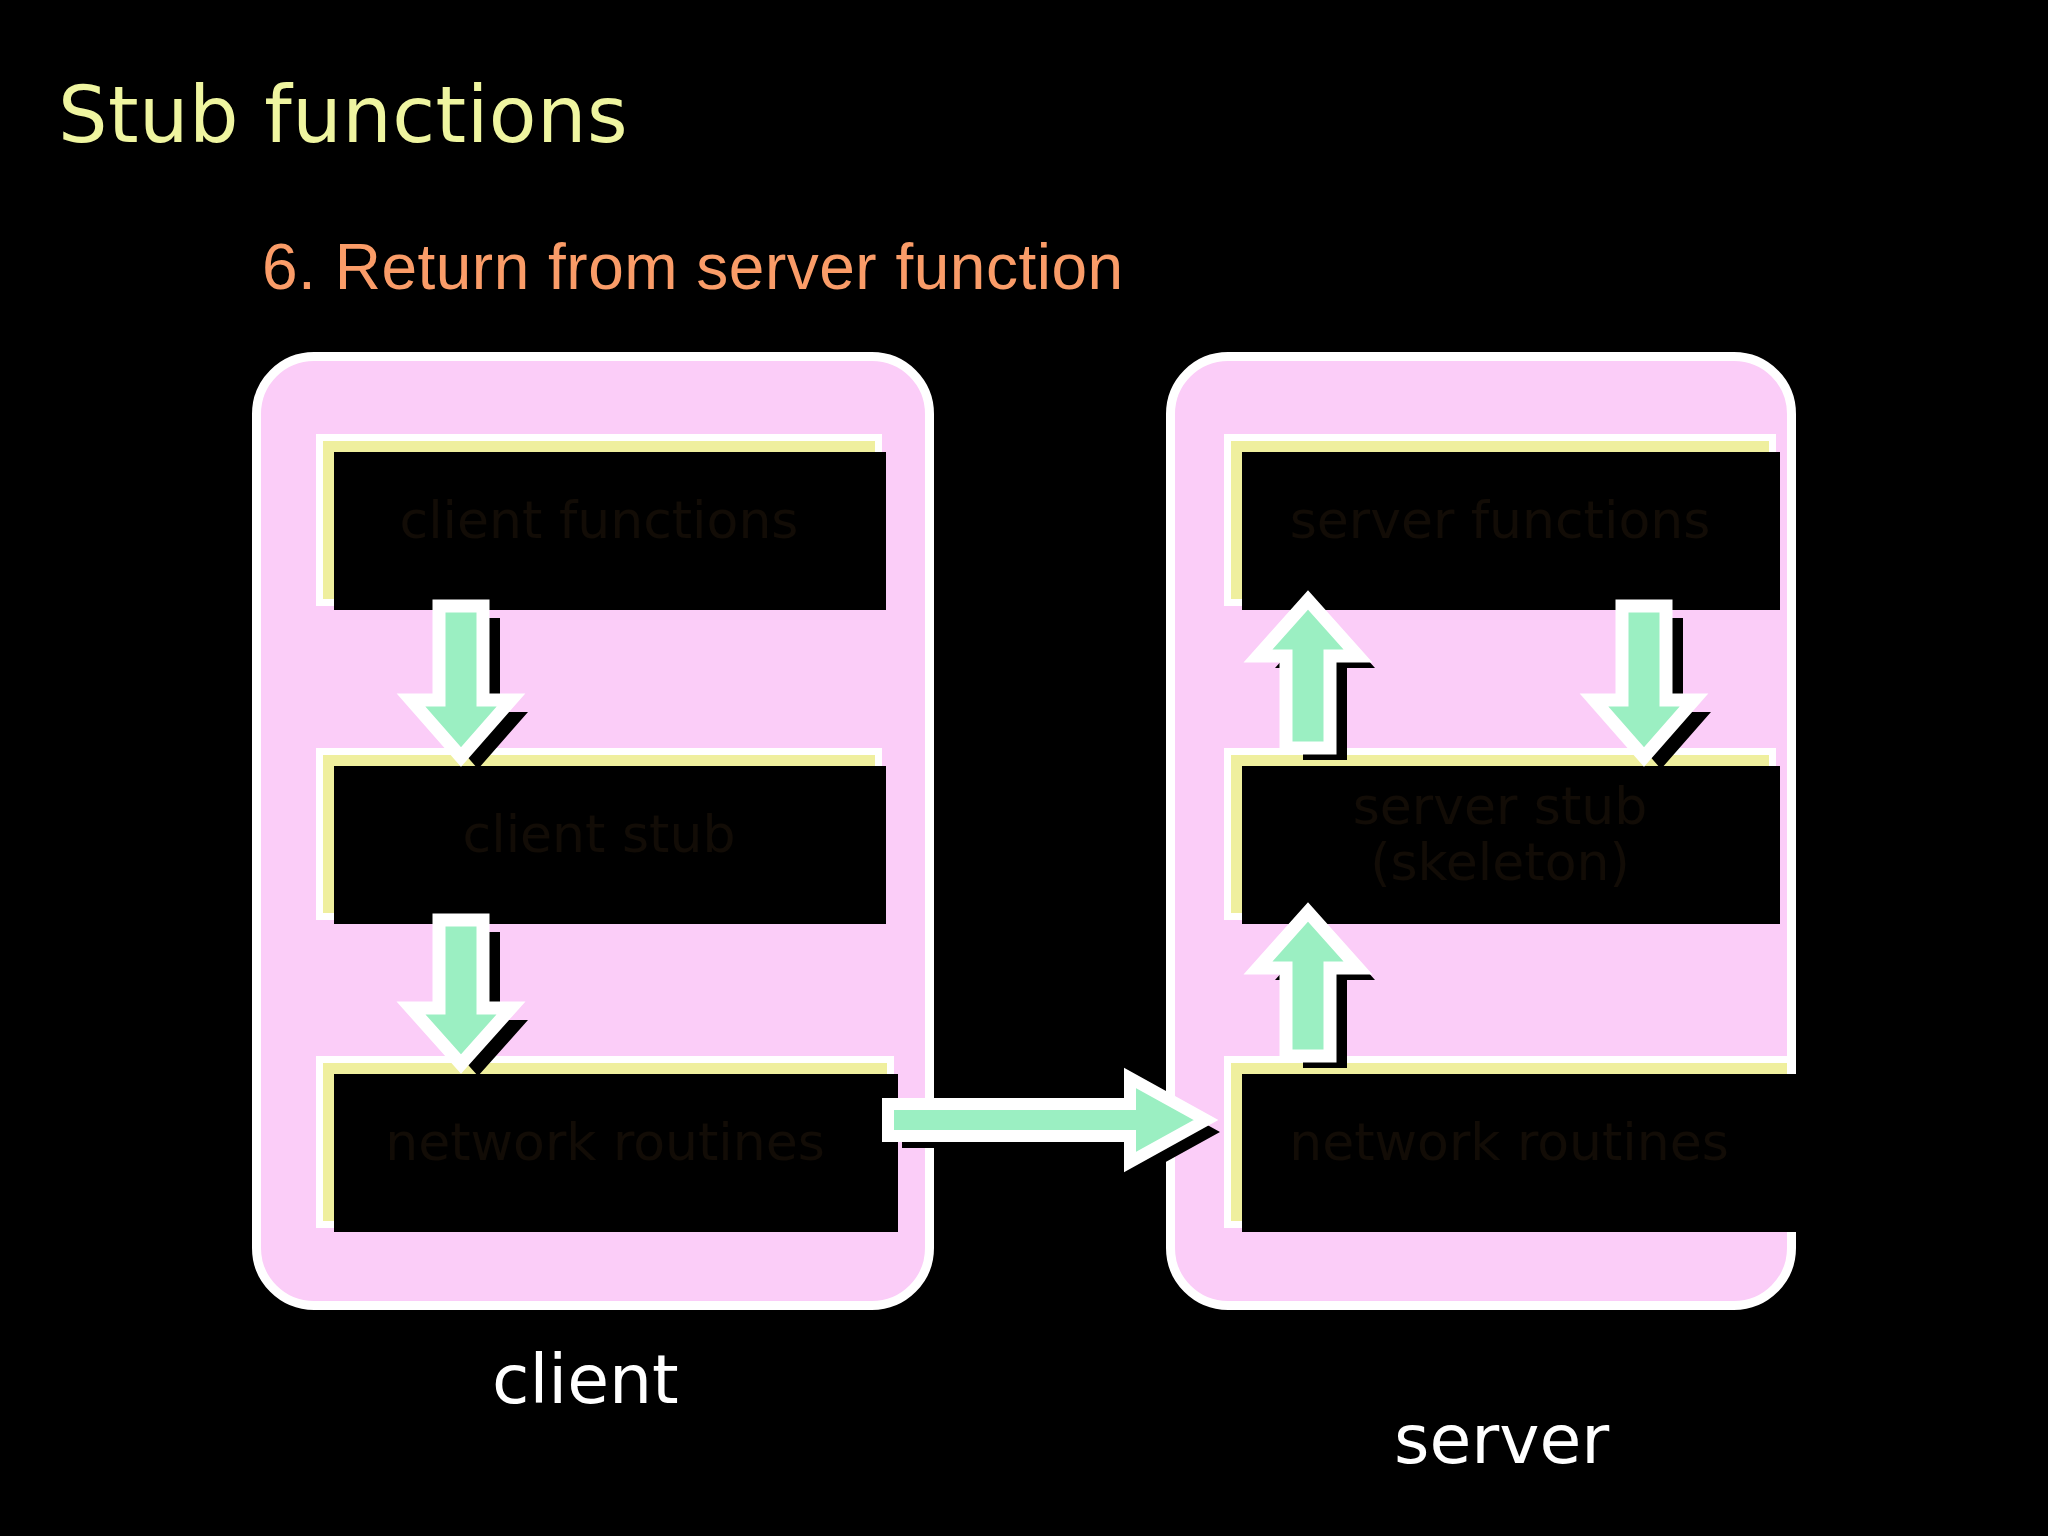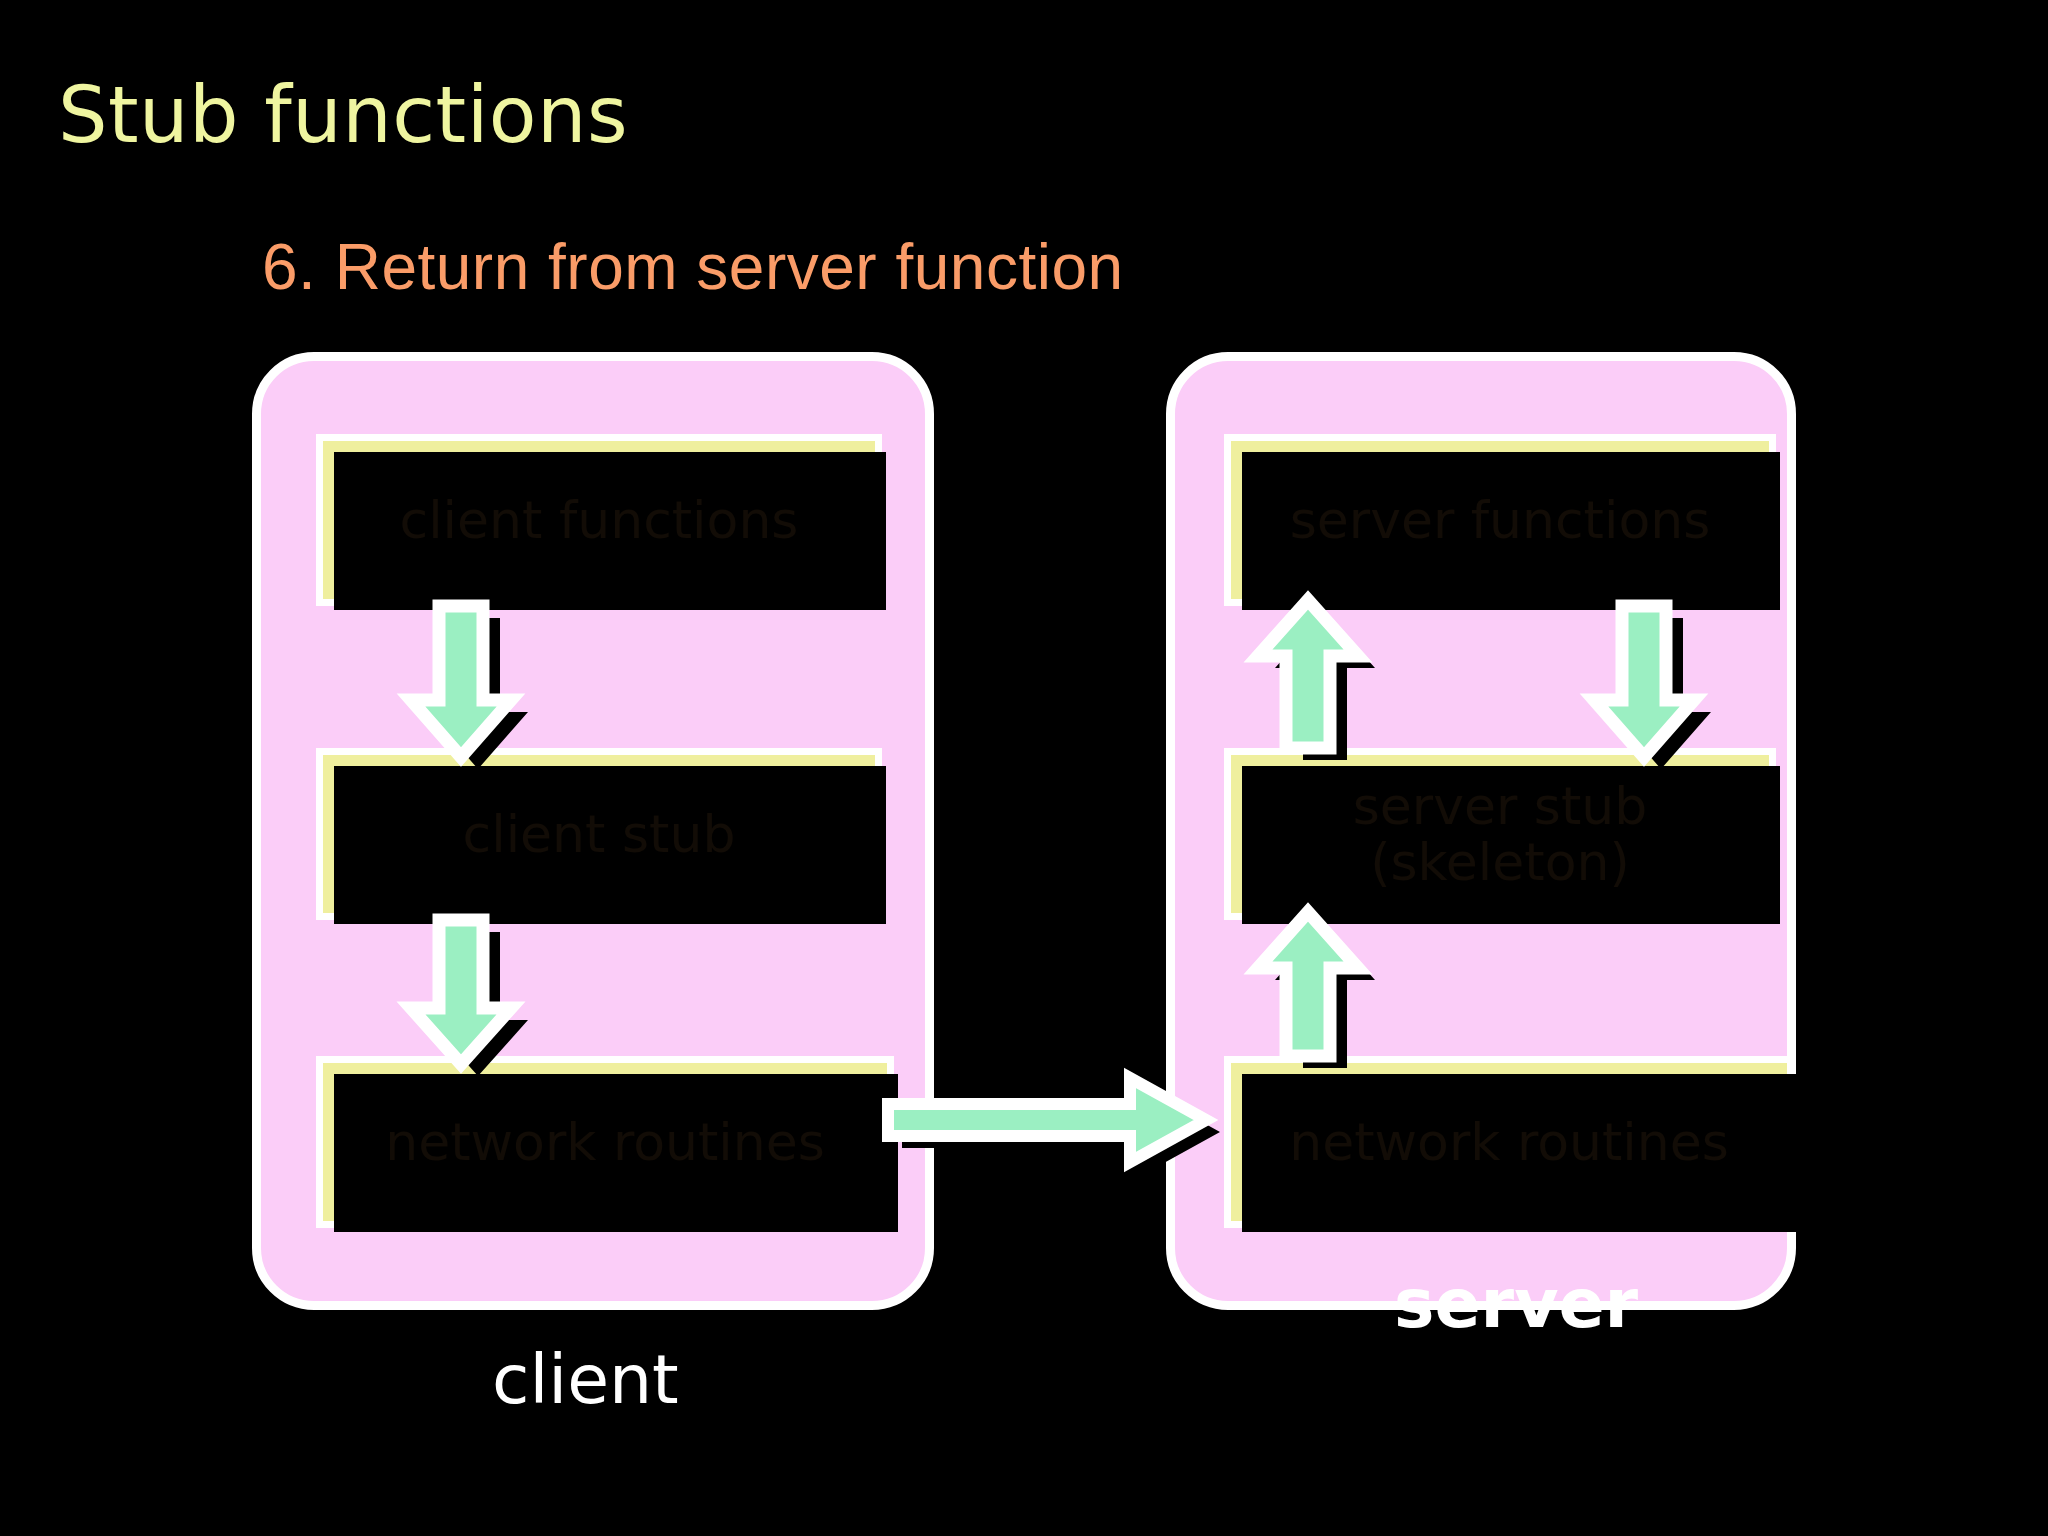--- a/index.html
+++ b/index.html
@@ -122,21 +122,21 @@
 
   
   .foot-label {
     position: absolute;
     color: #FFFFFF;
     font-family: "DejaVu Sans", sans-serif;
     font-size: 68px;
     white-space: nowrap;
   }
   #label-client { left: 492px;  top: 1340px; }
-  #label-server { left: 1394px; top: 1264px; font-weight: bold; }
+  #label-server { left: 1394px; top: 1400px; }
 </style>
 </head>
 <body>
 
 <div id="slide-title">Stub functions</div>
 
 <div id="slide-subtitle">6. Return from server function</div>
 
 <div id="diagram">
 

